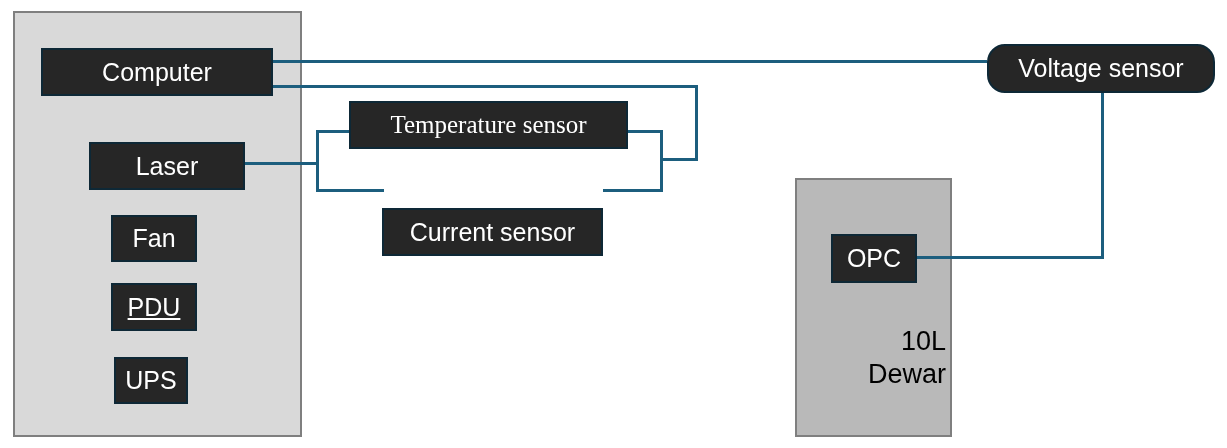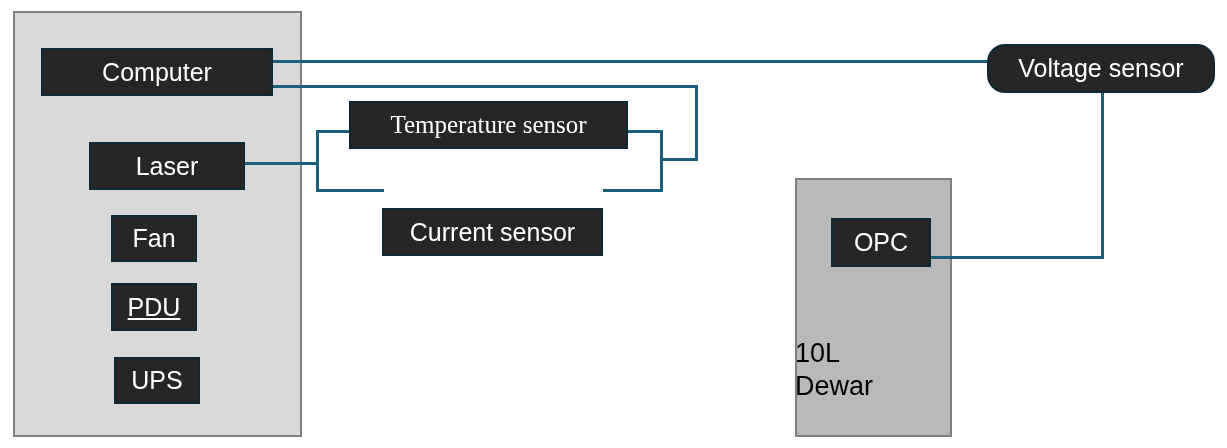--- a/index.html
+++ b/index.html
@@ -26,25 +26,25 @@
     color:var(--node-text,#ffffff);
     display:flex;align-items:center;justify-content:center;
     font-size:25px;
     white-space:nowrap;
     z-index:3;
   }
   .node.computer{ left:41px; top:48px; width:232px; height:48px; }
   .node.laser{ left:89px; top:142px; width:156px; height:48px; }
   .node.fan{ left:111px; top:215px; width:86px; height:47px; }
   .node.pdu{ left:111px; top:283px; width:86px; height:48px;text-decoration:underline; }
-  .node.ups{ left:114px; top:357px; width:86px; height:47px; }
+  .node.ups{ left:114px; top:357px; width:74px; height:47px; }
   .node.temperature{ left:349px; top:101px; width:279px; height:48px;font-family:Liberation Serif, serif; }
   .node.current{ left:382px; top:160px; width:221px; height:48px;margin-top:48px; }
   .node.voltage{ left:987px; top:44px; width:228px; height:49px;border-radius:18px; }
-  .node.opc{ left:831px; top:218px; width:100px; height:49px;align-items:center; }
+  .node.opc{ left:831px; top:234px; width:86px; height:49px;align-items:center; }
   .wire{
     position:absolute;
     background:var(--connector-line,#1c5e7e);
     z-index:1;
   }
   .wire.h{ height:3px; }
   .wire.v{ width:3px; }
   
   .w-cv{ left:273px; top:60px; width:714px; }
   
@@ -59,26 +59,25 @@
   .w-l1{ left:217px; top:162px; width:102px; }
   .w-lb{ left:316px; top:130px; height:62px; }
   .w-tl{ left:316px; top:130px; width:35px; }
   .w-cl{ left:316px; top:189px; width:68px; }
   
   .w-vo1{ left:1101px; top:93px; height:166px; }
   .w-vo2{ left:917px; top:256px; width:187px; }
   .dewar-label{
     position:absolute;
     left:795px; top:325px; width:151px;
-    text-align:left;
+    text-align:right;
     color:var(--dewar-text,#000000);
     font-size:27px;
     line-height:33px;
     z-index:2;
-    margin-top:12px;
   }
 </style>
 </head>
 <body>
 
 <div id="canvas">
 
   <div class="panel rack"></div>
   <div class="panel dewar"></div>
 

